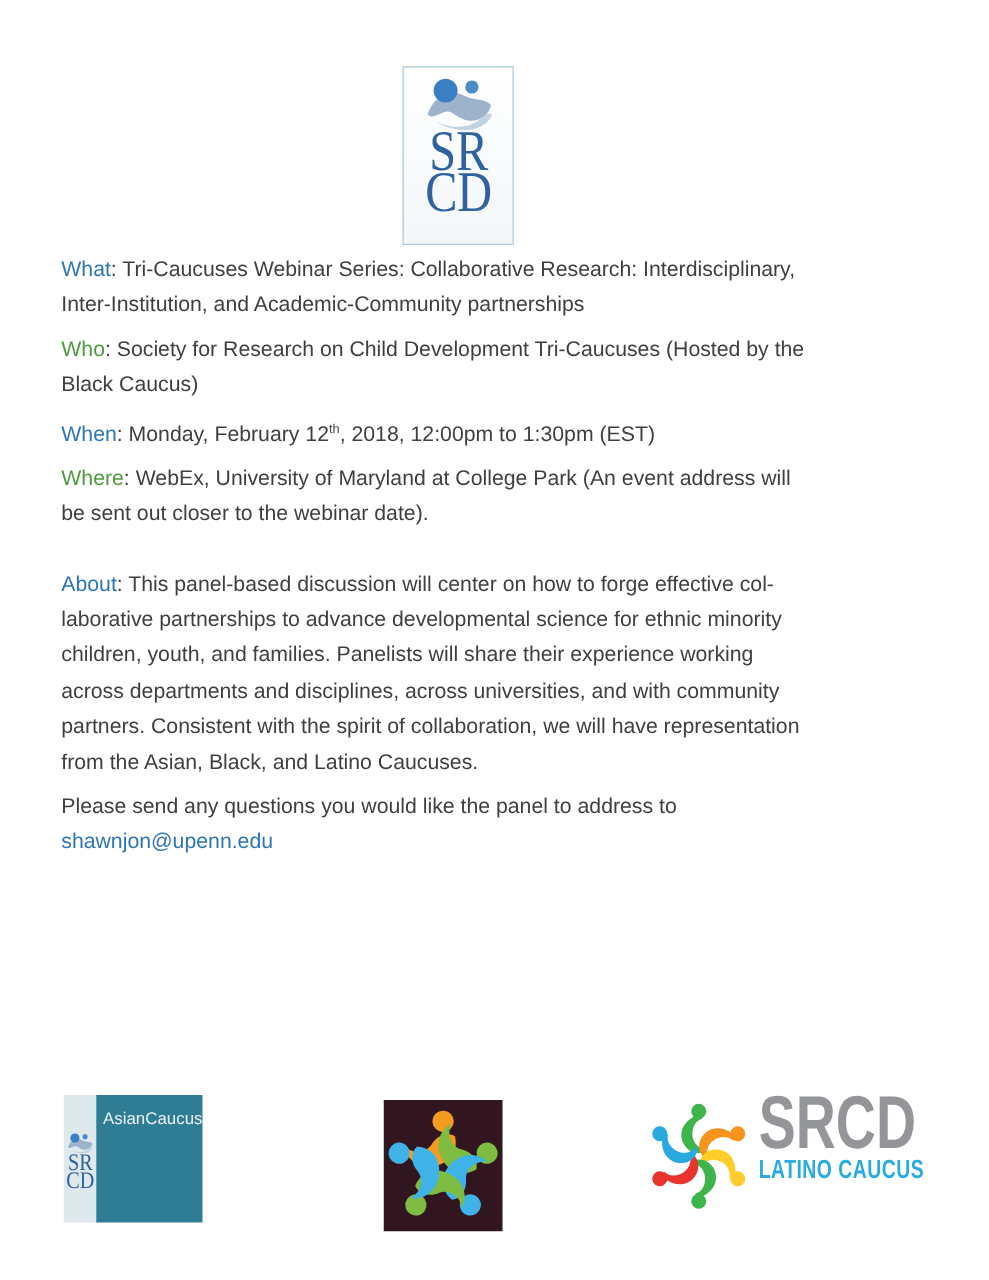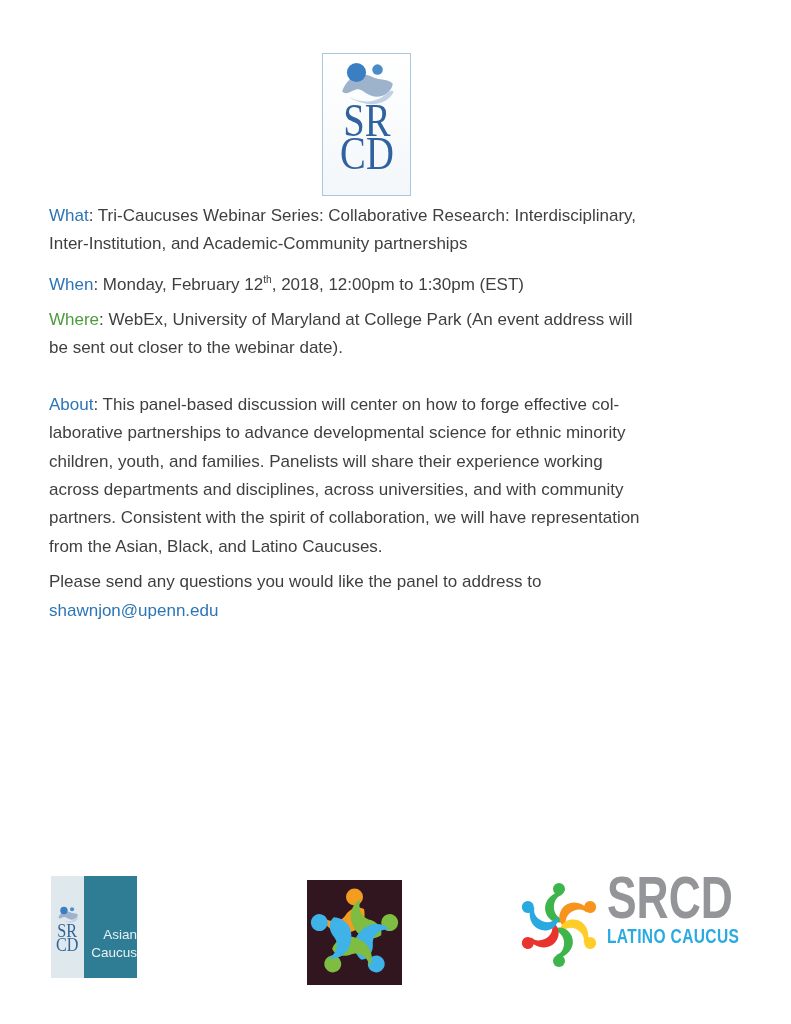--- a/index.html
+++ b/index.html
@@ -37,22 +37,22 @@
     width:33px; background:#dfe9ed; box-sizing:border-box;
     display:flex; flex-direction:column; align-items:center; padding-top:30px;
   }
   .asian-mini-letters {
     font-family:"Liberation Serif", serif; font-size:19px; line-height:14px;
     color:#2f6399; transform:scaleX(0.85); text-align:center; margin-top:1px;
   }
   .asian-right {
     flex:1; box-sizing:border-box; color:#e9f1f5;
     font-size:13.5px; line-height:18px;
-    display:flex; flex-direction:column; justify-content:flex-end;
-    padding:0 0 16px 5px;
+    display:flex; flex-direction:row; justify-content:flex-end;
+    padding:10px 0 16px 5px;
     text-align:right;
   }
 
   .black-logo { position:absolute; left:307px; top:880px; width:95px; height:105px; }
 
   .latino-logo { position:absolute; left:519px; top:874px; height:106px; display:flex; align-items:flex-start; }
   .latino-text { margin-left:8px; transform:scaleX(0.74); transform-origin:left center; white-space:nowrap; }
   .latino-title { font-weight:bold; font-size:60px; line-height:48px; letter-spacing:0px; }
   .latino-subtitle { font-weight:bold; font-size:21px; line-height:22px; margin-top:3px; letter-spacing:0.5px; }
 </style>
@@ -73,20 +73,23 @@
       <span>CD</span>
     </div>
   </div>
 
   <div class="content">
 
     <p>
       <span class="label" style="color: rgb(46, 117, 181);">What</span><span>: Tri-Caucuses Webinar Series: Collaborative Research: Interdisciplinary,<br>Inter-Institution, and Academic-Community partnerships</span>
     </p>
 
+    <p>
+      <span class="label" style="color: rgb(77, 155, 60);">Who</span><span>: Society for Research on Child Development Tri-Caucuses (Hosted by the<br>Black Caucus)</span>
+    </p>
 
     <p>
       <span class="label" style="color: rgb(46, 117, 181);">When</span><span>: Monday, February 12</span><sup class="ord">th</sup><span>, 2018, 12:00pm to 1:30pm (EST)</span>
     </p>
 
     <p>
       <span class="label" style="color: rgb(77, 155, 60); margin-top: 26px;">Where</span><span>: WebEx, University of Maryland at College Park (An event address will<br>be sent out closer to the webinar date).</span>
     </p>
 
     <p class="gap-before">

